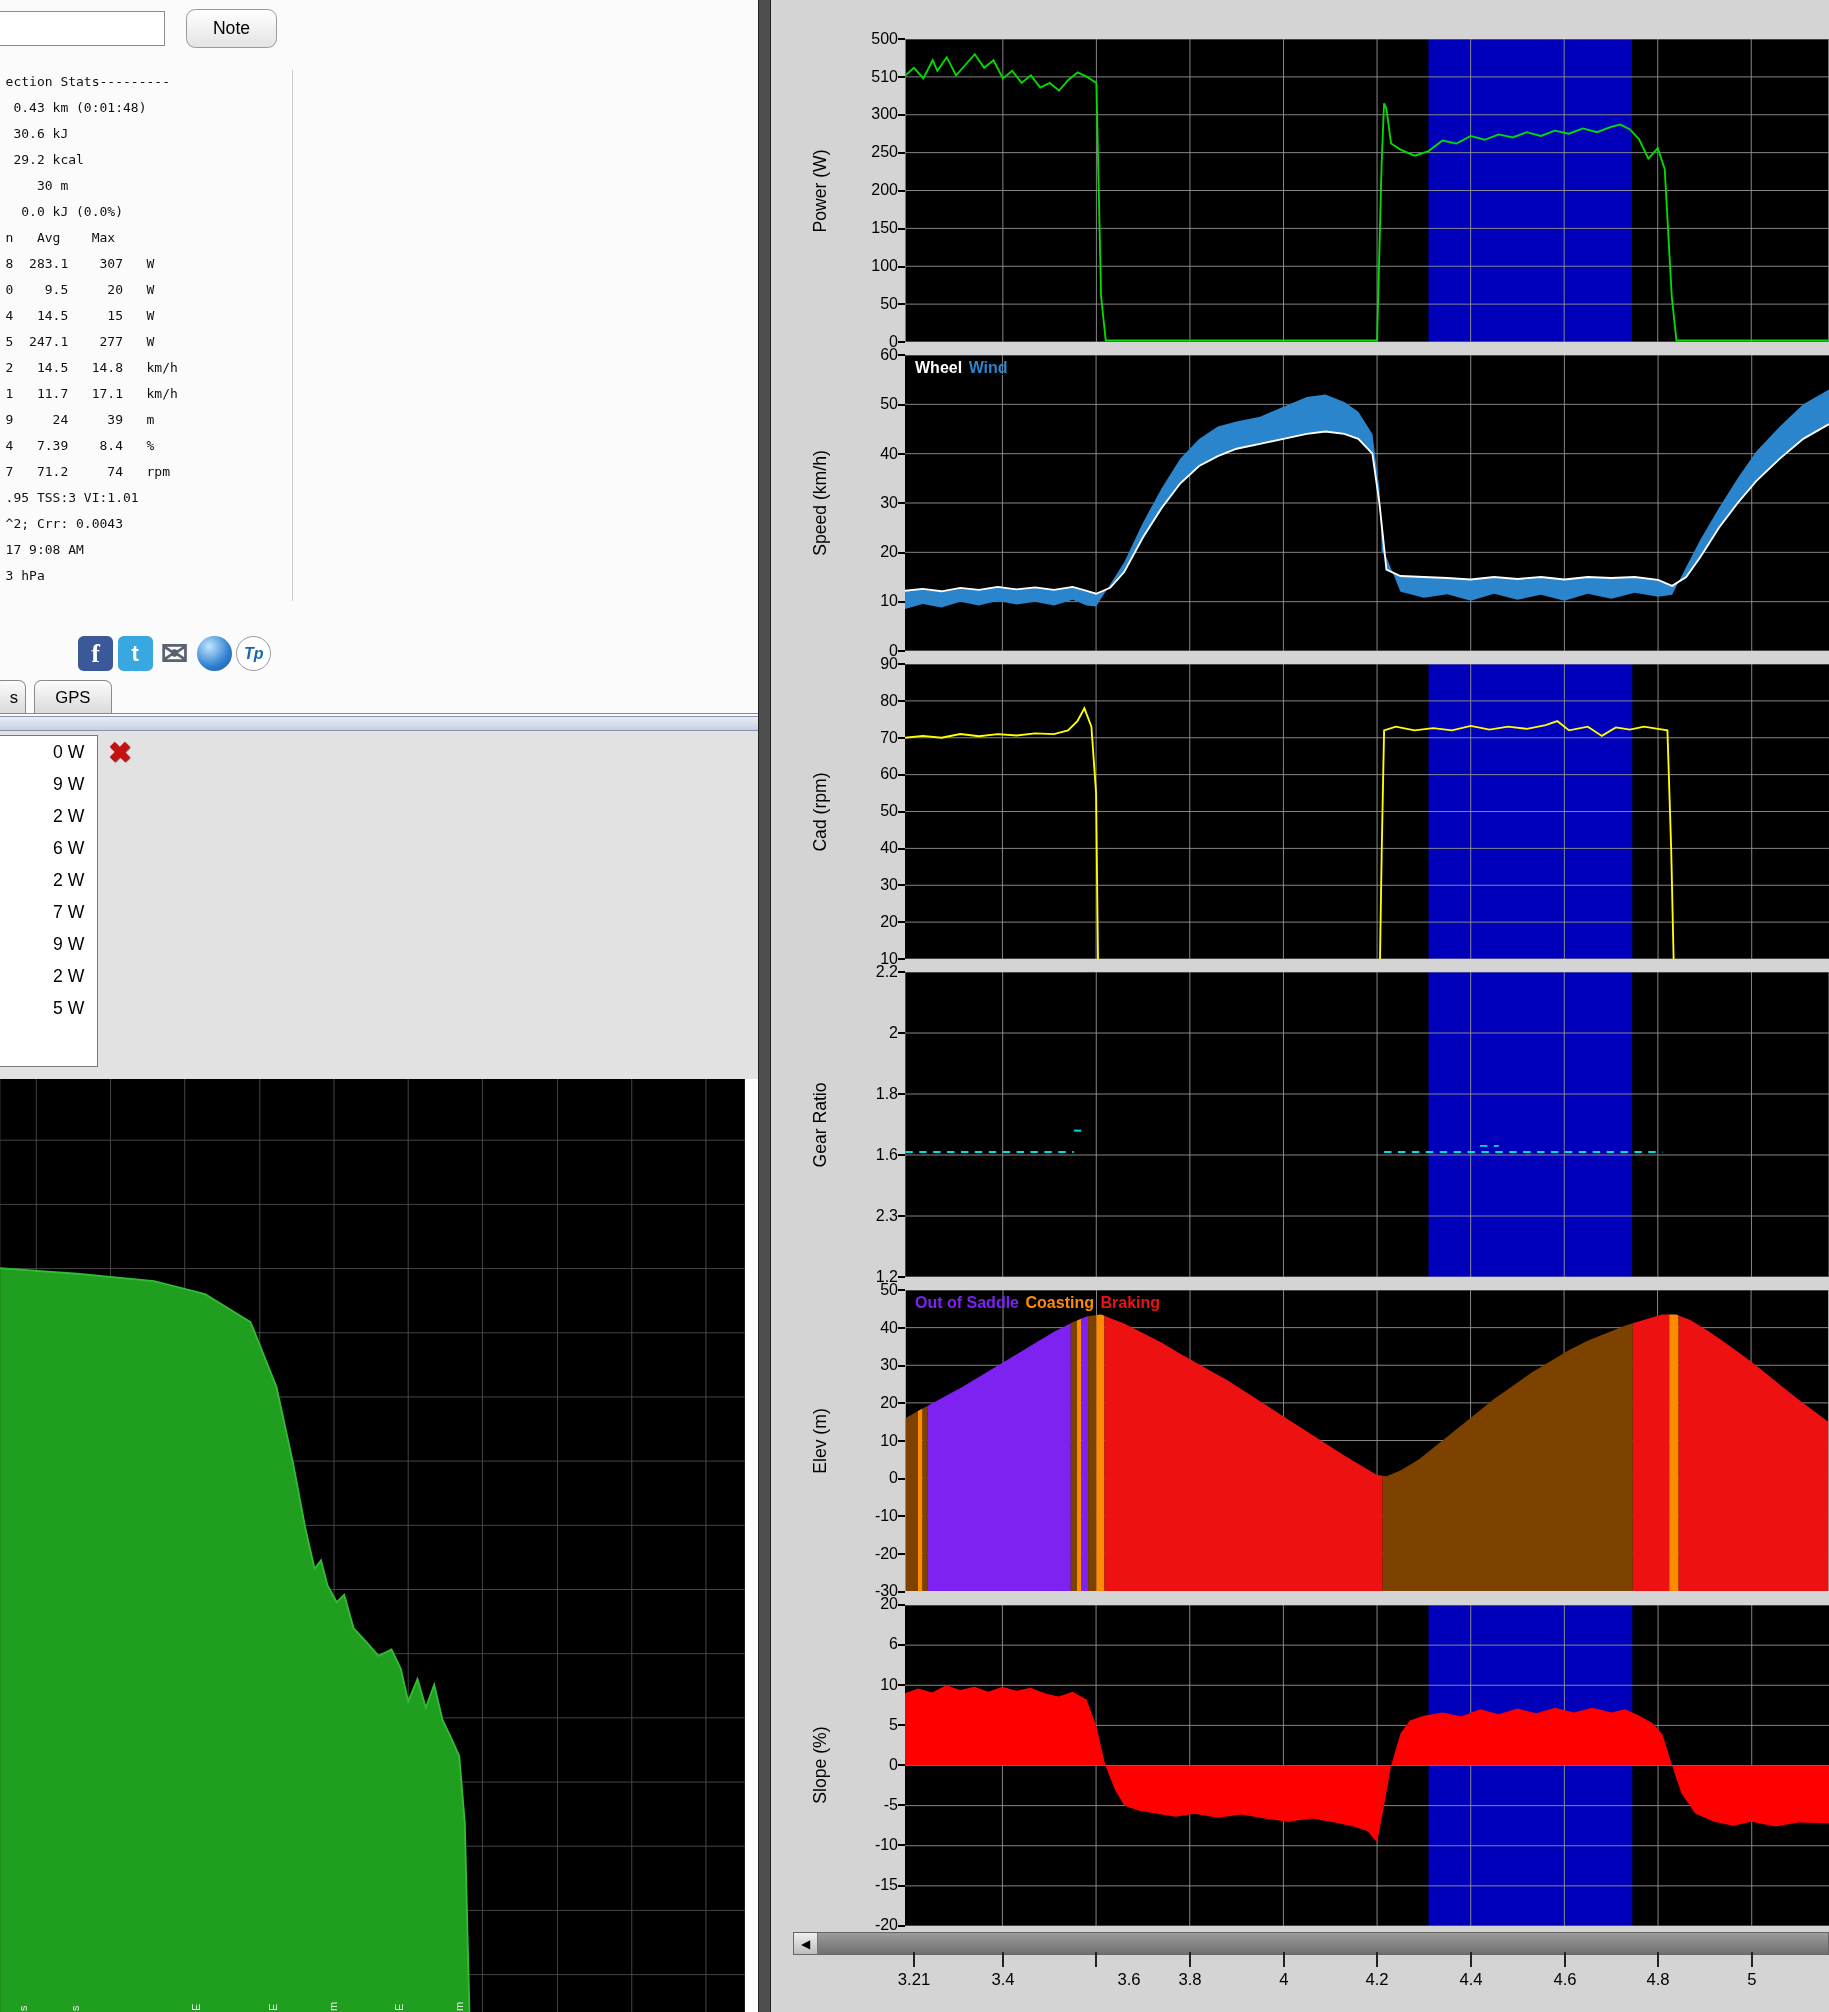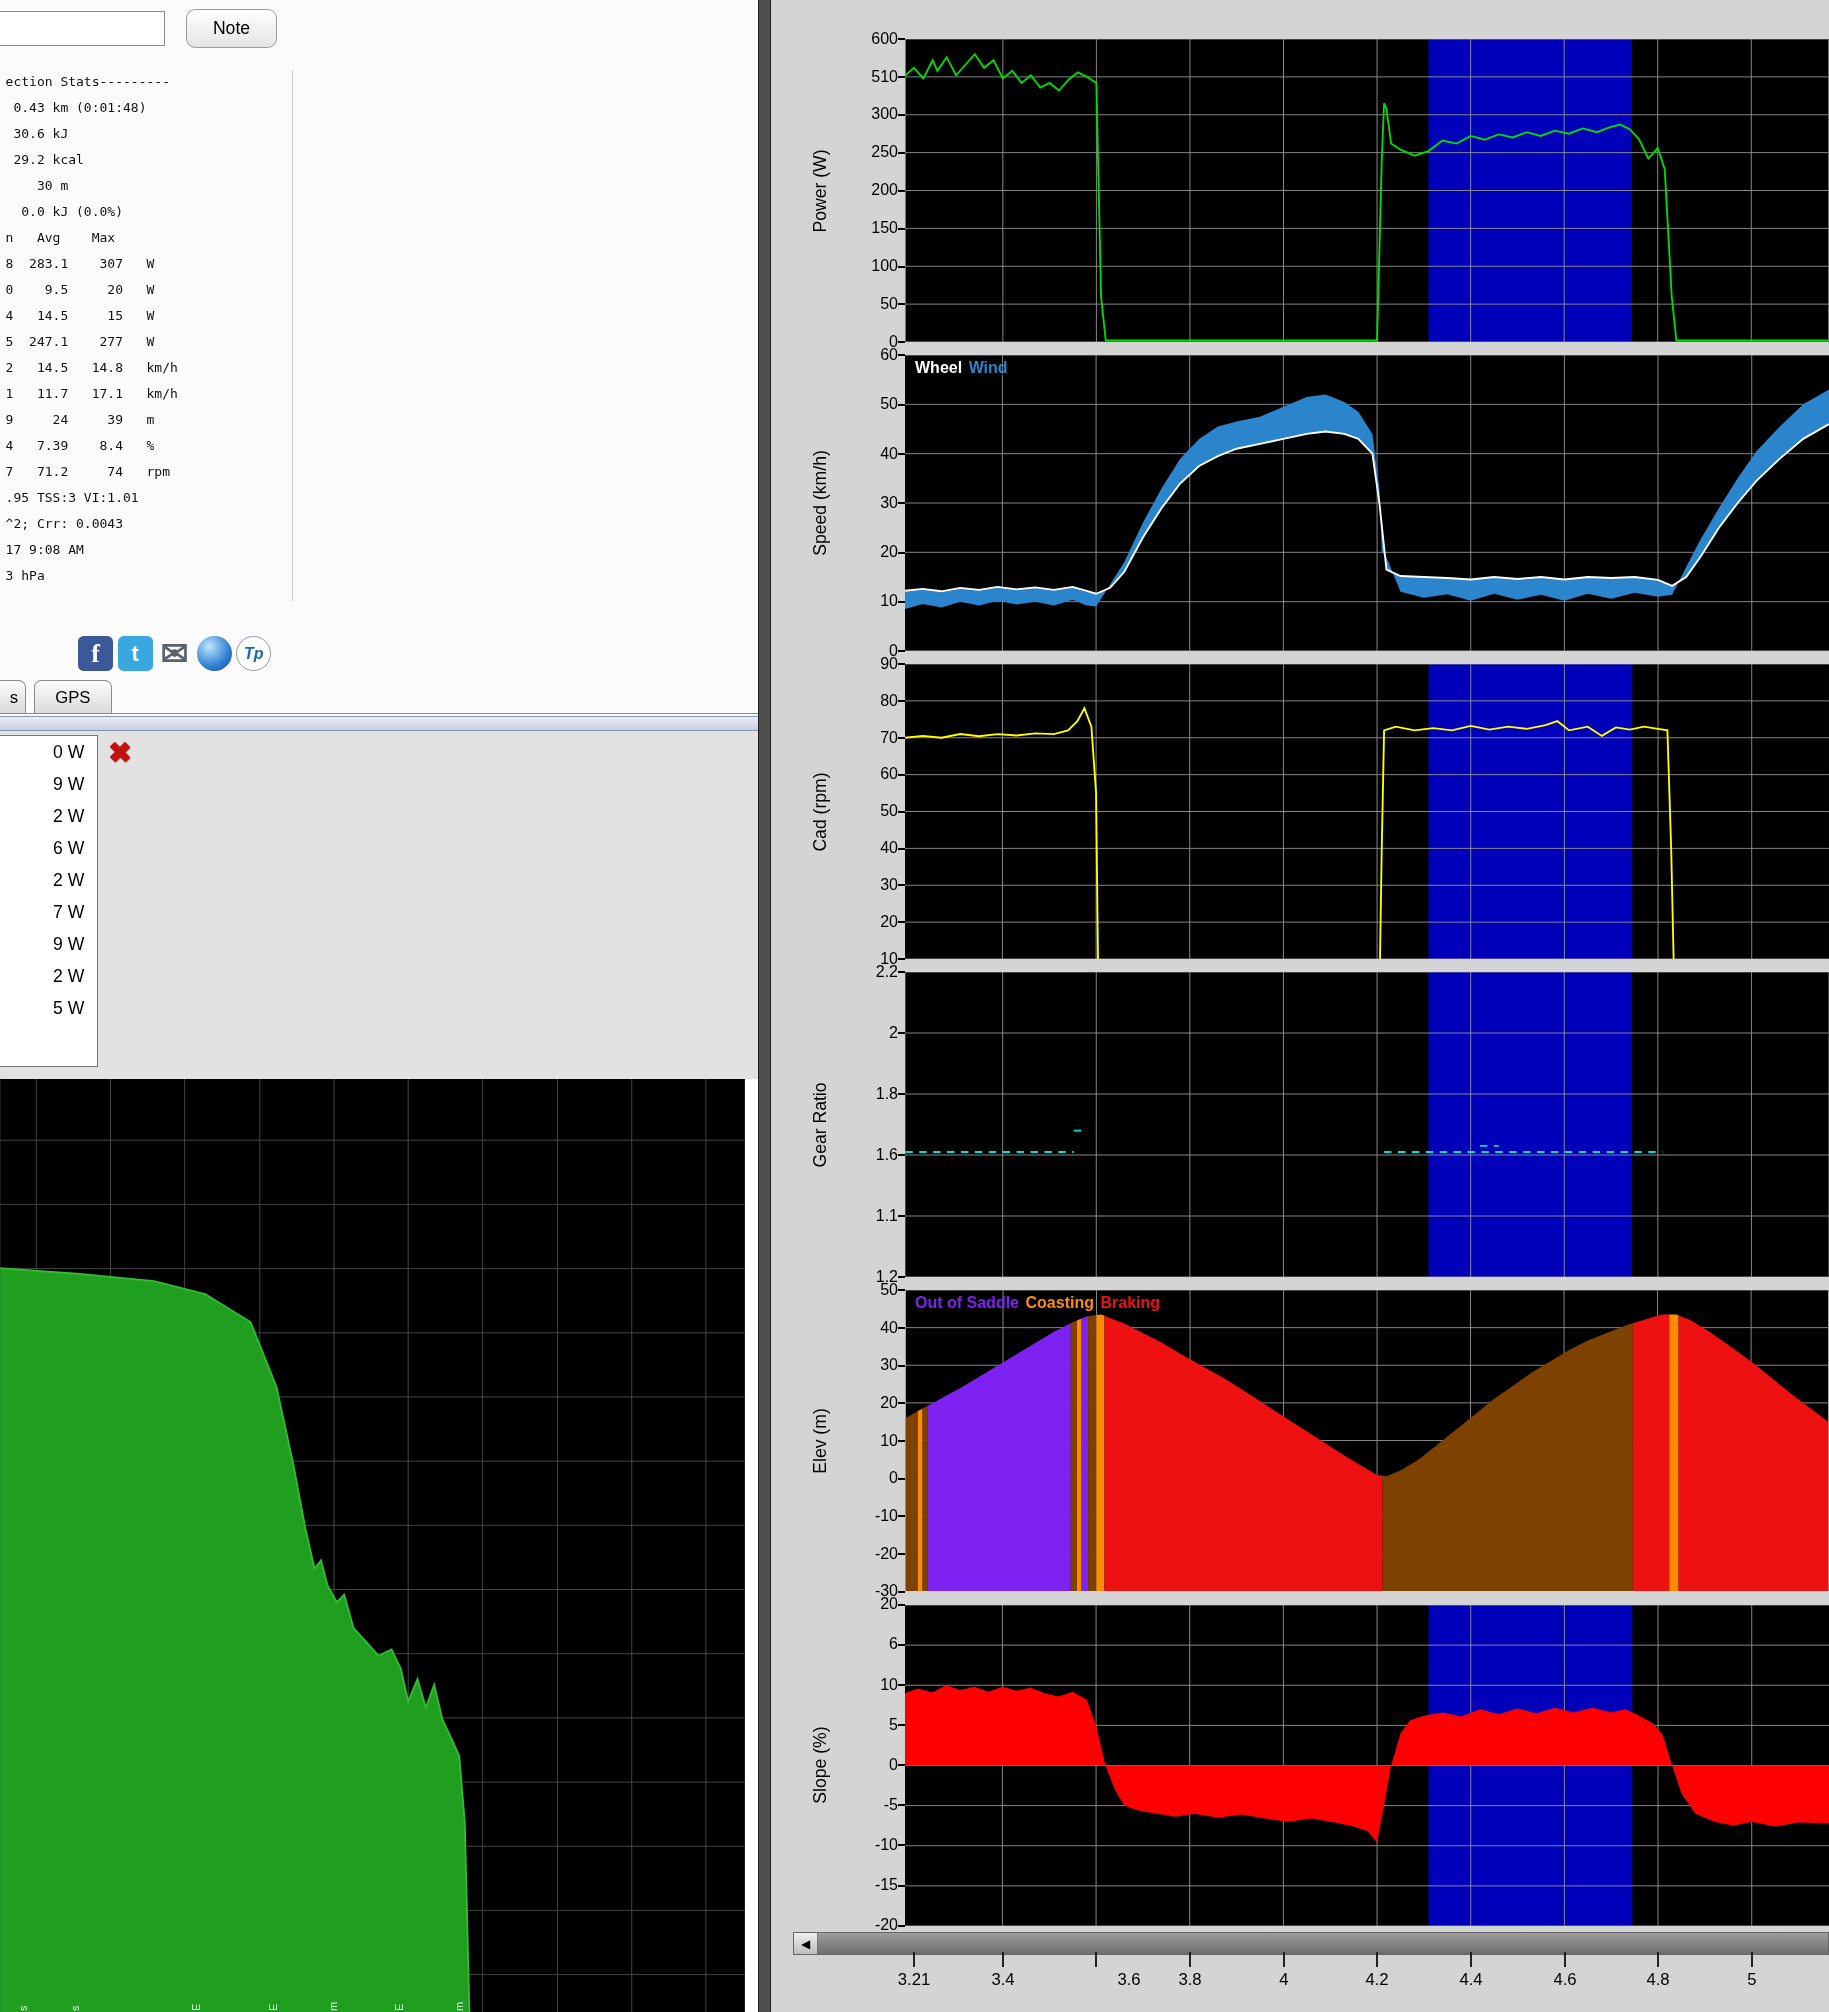--- a/index.html
+++ b/index.html
@@ -159,21 +159,21 @@
       <line x1="0" x2="996" y1="40.875" y2="40.875" stroke="#909090" stroke-width="1"></line>
       <line x1="0" x2="996" y1="81.75" y2="81.75" stroke="#909090" stroke-width="1"></line>
       <line x1="0" x2="996" y1="122.625" y2="122.625" stroke="#909090" stroke-width="1"></line>
       <line x1="0" x2="996" y1="163.5" y2="163.5" stroke="#909090" stroke-width="1"></line>
       <line x1="0" x2="996" y1="204.375" y2="204.375" stroke="#909090" stroke-width="1"></line>
       <line x1="0" x2="996" y1="245.25" y2="245.25" stroke="#909090" stroke-width="1"></line>
       <line x1="0" x2="996" y1="286.125" y2="286.125" stroke="#909090" stroke-width="1"></line>
       <line x1="0" x2="996" y1="327" y2="327" stroke="#909090" stroke-width="1"></line>
       <polyline points="0,39.24 9.08667004561571,31.065 19.182970096299957,42.51 29.279270146984203,22.89 34.32742017232622,34.335 44.42372022301046,19.62 54.52002027369471,39.24 64.61632032437895,27.795 74.7126203750632,16.35 84.80892042574744,31.065 94.9052204764317,22.89 105.00152052711594,42.51 115.09782057780019,34.335 125.19412062848446,47.415 135.29042067916868,39.24 145.38672072985295,52.32 155.48302078053717,47.415 165.57932083122142,55.59 175.67562088190567,44.145 185.77192093258992,35.97 195.86822098327417,40.875 205.9645210339584,47.415 211.01267105930043,277.95 216.06082108464267,325.365 508.85352255448566,325.365 513.9016725798276,130.8 516.4257475924985,69.4875 518.9498226051696,75.21000000000001 523.997972630512,112.815 534.0942726811961,119.355 549.2387227572226,125.895 564.3831728332486,120.99 579.5276229092751,109.545 594.6720729853016,112.815 609.8165230613281,104.64 624.9609731373541,108.7275 640.1054232133806,103.005 655.2498732894071,106.275 670.394323365433,100.5525 685.5387734414595,104.64 700.683223517486,98.9175 715.8276735935125,102.1875 730.9721236695385,96.46499999999999 746.116573745565,100.5525 761.2610238215915,94.83 771.3573238722756,92.3775 781.45362392296,97.2825 791.549923973644,107.91000000000001 801.6462240243286,129.165 811.7425240750125,117.72 819.314749113026,140.60999999999999 826.886974151039,277.95 831.935124176381,325.365 996,325.365" fill="none" stroke="#00dd00" stroke-width="2"></polyline>
     </svg>
-    <div class="ylabel" style="left: 842px; top: 31px;">600</div>
+    <div class="ylabel" style="left: 842px; top: 31px;">500</div>
     <div class="ytick" style="left: 898px; top: 38px;"></div>
     <div class="ylabel" style="left: 842px; top: 69px;">510</div>
     <div class="ytick" style="left: 898px; top: 76px;"></div>
     <div class="ylabel" style="left: 842px; top: 106px;">300</div>
     <div class="ytick" style="left: 898px; top: 114px;"></div>
     <div class="ylabel" style="left: 842px; top: 144px; text-align: right;">250</div>
     <div class="ytick" style="left: 898px; top: 152px;"></div>
     <div class="ylabel" style="left: 842px; top: 182px;">200</div>
     <div class="ytick" style="left: 898px; top: 190px;"></div>
     <div class="ylabel" style="left: 842px; top: 220px;">150</div>
@@ -288,21 +288,21 @@
       <line x1="619.912823112012" x2="640.1054232133806" y1="187.53000000000006" y2="187.53000000000006" stroke="#00e0e0" stroke-width="2" stroke-dasharray="8 7"></line>
     </svg>
     <div class="ylabel" style="left: 842px; top: 964px;">2.2</div>
     <div class="ytick" style="left: 898px; top: 971px;"></div>
     <div class="ylabel" style="left: 842px; top: 1025px;">2</div>
     <div class="ytick" style="left: 898px; top: 1032px;"></div>
     <div class="ylabel" style="left: 842px; top: 1086px;">1.8</div>
     <div class="ytick" style="left: 898px; top: 1093px;"></div>
     <div class="ylabel" style="left: 842px; top: 1147px;">1.6</div>
     <div class="ytick" style="left: 898px; top: 1154px;"></div>
-    <div class="ylabel" style="left: 842px; top: 1208px;">1.1</div>
+    <div class="ylabel" style="left: 842px; top: 1208px;">2.3</div>
     <div class="ytick" style="left: 898px; top: 1215px;"></div>
     <div class="ylabel" style="left: 842px; top: 1269px;">1.2</div>
     <div class="ytick" style="left: 898px; top: 1276px;"></div>
     <div class="ytitle" style="left: 820px; top: 1125px;">Gear Ratio</div>
     <svg width="924" height="301" class="plot" style="left: 905px; top: 1290px;" viewBox="0 0 996 325">
       <rect x="0" y="0" width="996" height="325" fill="#000"></rect>
       <line x1="105.00152052711594" x2="105.00152052711594" y1="0" y2="325" stroke="#909090" stroke-width="1"></line>
       <line x1="205.9645210339584" x2="205.9645210339584" y1="0" y2="325" stroke="#909090" stroke-width="1"></line>
       <line x1="306.9275215408006" x2="306.9275215408006" y1="0" y2="325" stroke="#909090" stroke-width="1"></line>
       <line x1="407.8905220476432" x2="407.8905220476432" y1="0" y2="325" stroke="#909090" stroke-width="1"></line>

